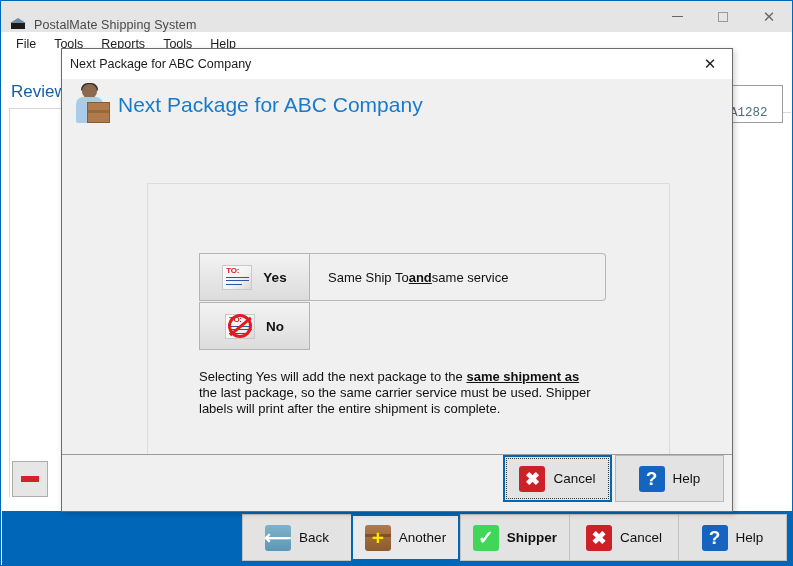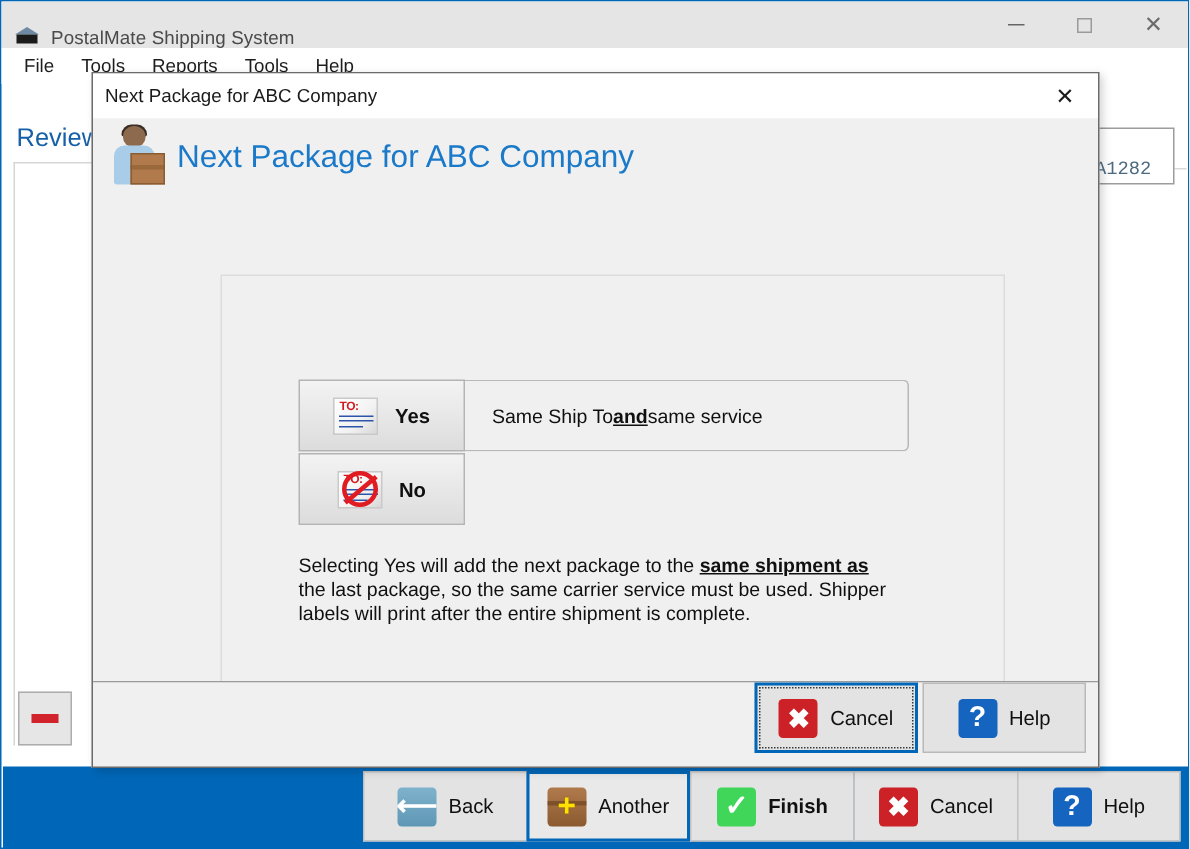--- a/index.html
+++ b/index.html
@@ -476,21 +476,21 @@
             <span class="boxline"></span>
               <span class="plus">+</span>
           </span>
           <span class="tb-label">Another</span>
         </div>
 
         <div class="tb-btn">
           <span class="ico ico-finish">
               <span class="check">✓</span>
             </span>
-          <span class="tb-label bold">Finish</span>
+          <span class="tb-label bold">Shipper</span>
         </div>
 
         <div class="tb-btn">
           <span class="ico ico-cancel">
               <span class="x">✖</span>
             </span>
           <span class="tb-label">Cancel</span>
         </div>
 
         <div class="tb-btn">

